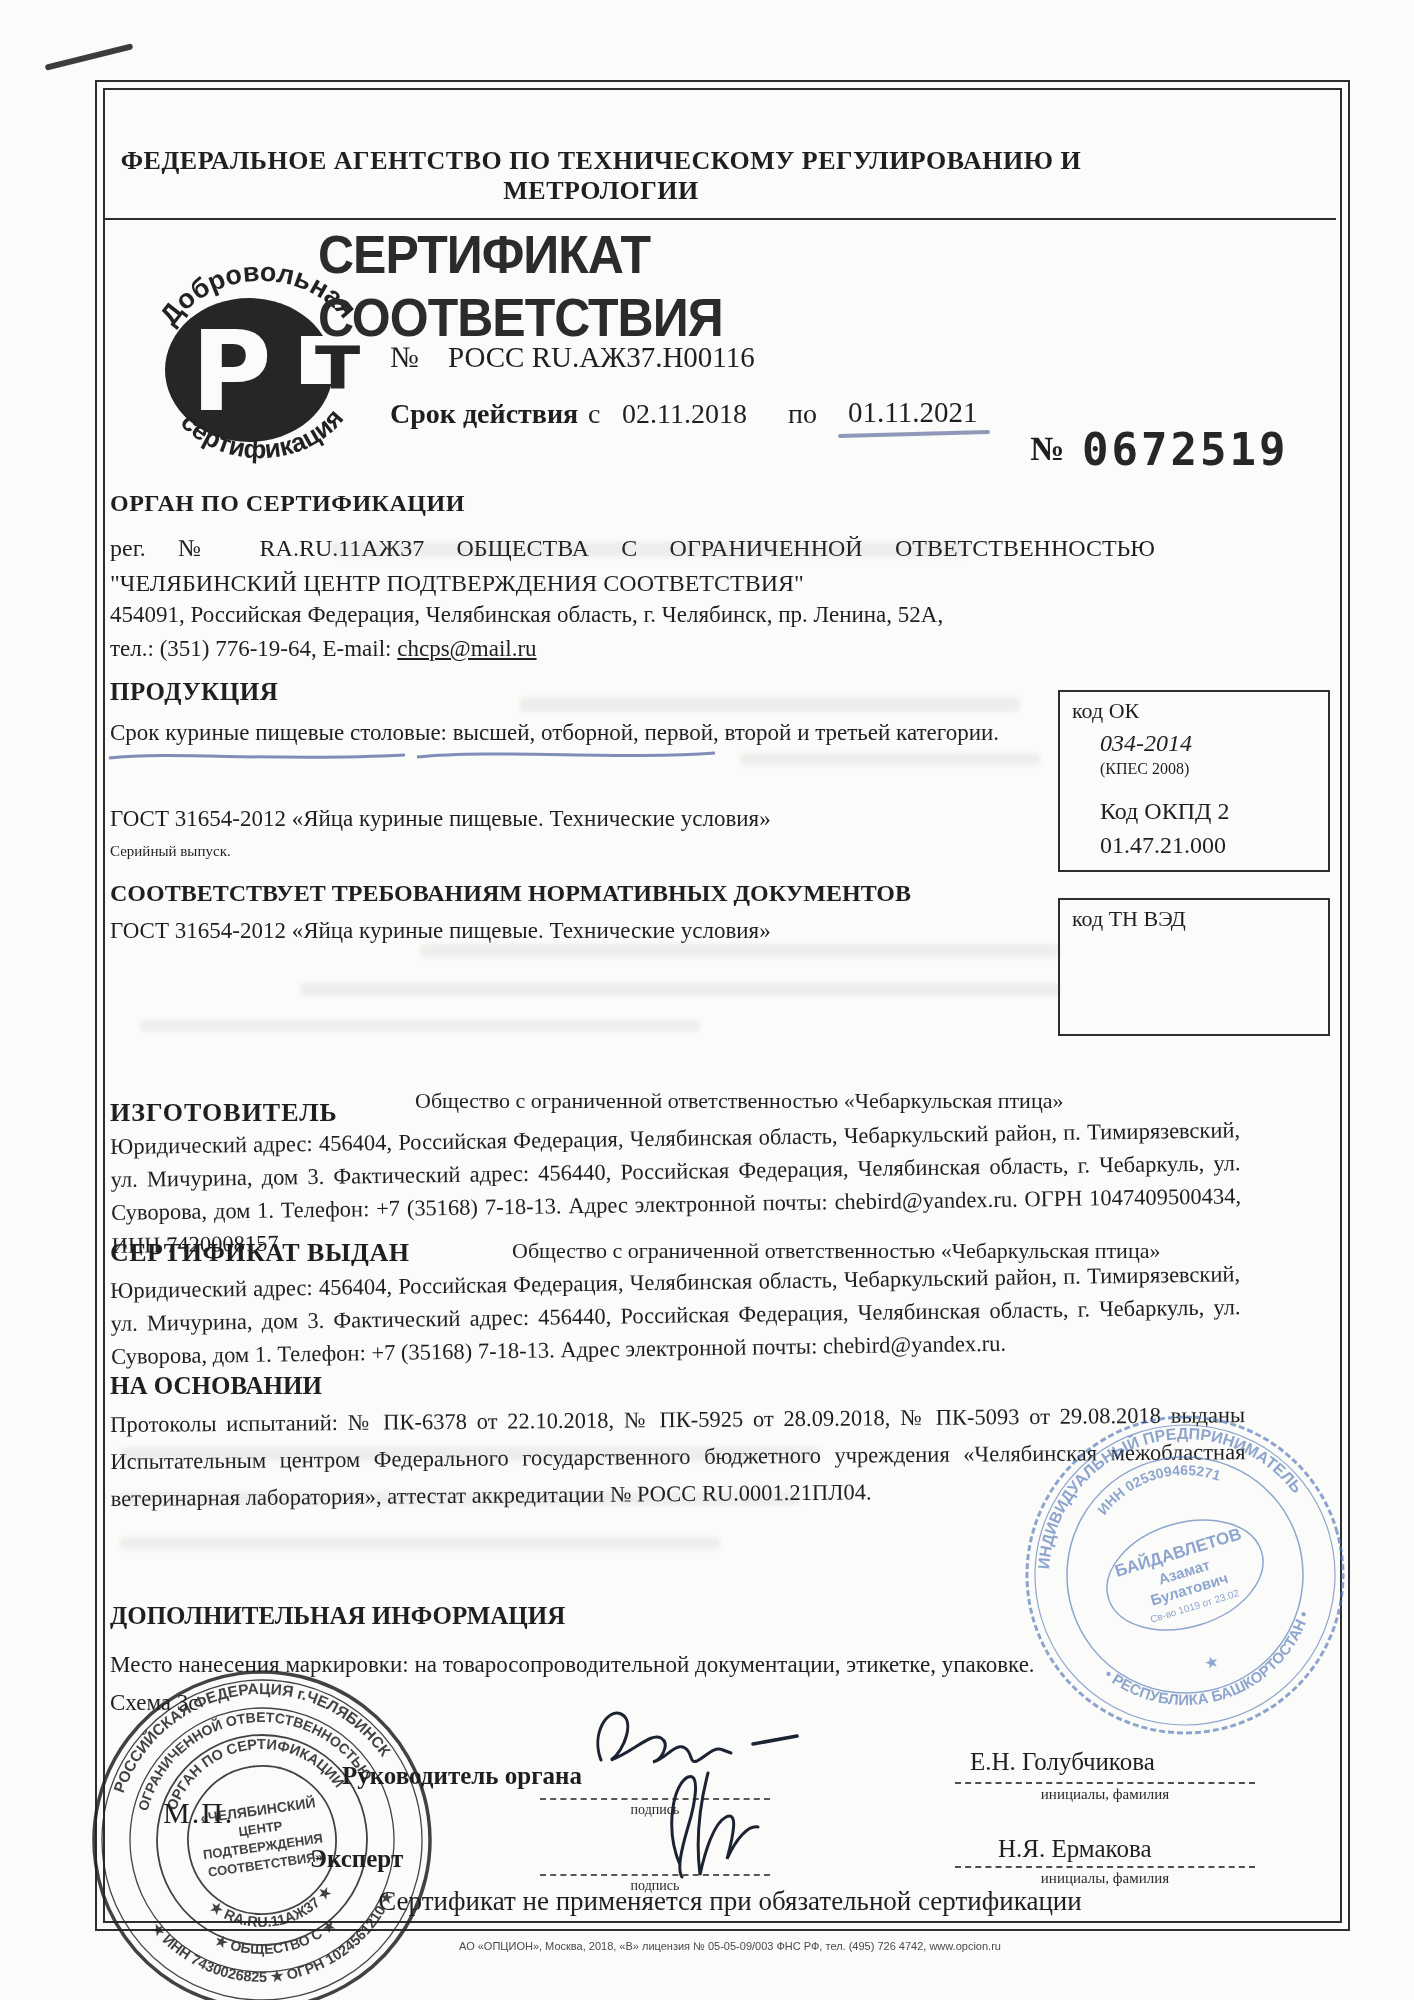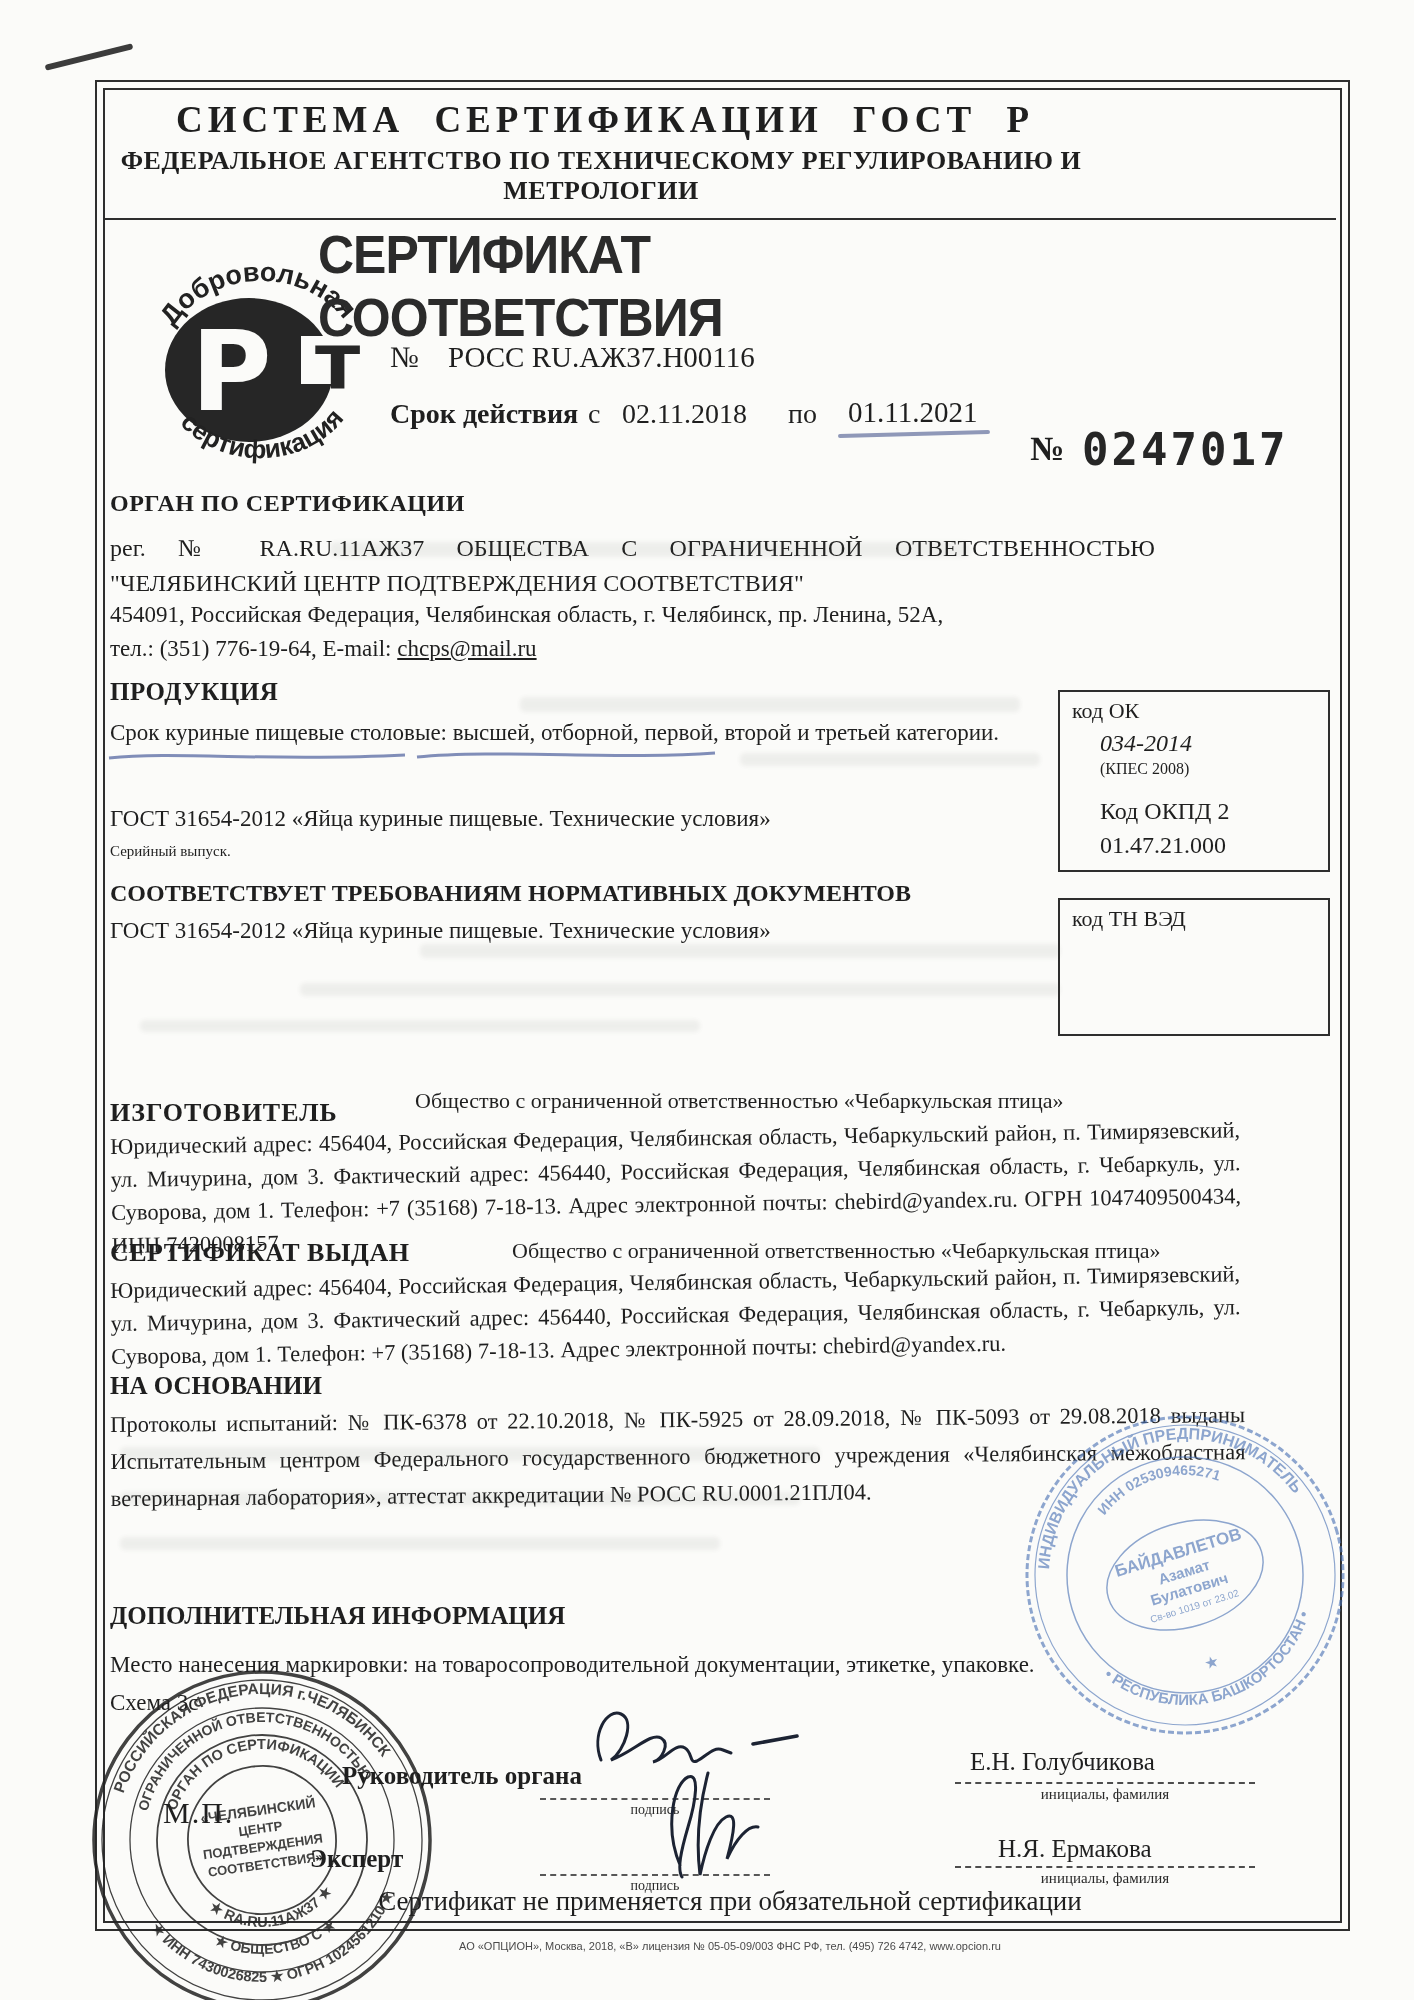--- a/index.html
+++ b/index.html
@@ -27,21 +27,20 @@
 <body>
 
 <div class="page">
 
   <div class="abs" style="left:44px;top:54px;width:90px;height:6px;background:#3c3c3c;border-radius:3px;transform:rotate(-14deg);"></div>
 
   <div class="abs frame-outer"></div>
   <div class="abs frame-inner"></div>
   <div class="abs hline" style="left:105px;top:218px;width:1231px;"></div>
 
-  <div class="abs b ctr" style="left:100px;top:98px;width:1010px;font-size:37px;letter-spacing:5px;word-spacing:16px;">СИСТЕМА СЕРТИФИКАЦИИ ГОСТ Р</div>
   <div class="abs b ctr" style="left:96px;top:146px;width:1010px;font-size:26px;letter-spacing:0.5px;">ФЕДЕРАЛЬНОЕ АГЕНТСТВО ПО ТЕХНИЧЕСКОМУ РЕГУЛИРОВАНИЮ И МЕТРОЛОГИИ</div>
 
   <svg class="abs" style="left:133px;top:248px;" width="252" height="230" viewBox="0 0 252 230">
     <defs>
       <path id="arcT" d="M30 104 A100 88 0 0 1 224 96" fill="none"></path>
       <path id="arcB" d="M30 148 A102 90 0 0 0 226 142" fill="none"></path>
     </defs>
     <text font-family="Liberation Sans, sans-serif" font-size="27" font-weight="bold" fill="#222">
       <textPath href="#arcT" startOffset="50%" text-anchor="middle">Добровольная</textPath>
     </text>
@@ -60,21 +59,21 @@
   <span class="abs" style="left:448px;top:341px;font-size:29px;">РОСС RU.АЖ37.Н00116</span>
 
   <span class="abs" style="left:390px;top:398px;font-size:28px;font-weight:600;">Срок действия</span>
   <span class="abs" style="left:588px;top:398px;font-size:28px;">с</span>
   <span class="abs" style="left:622px;top:398px;font-size:28px;">02.11.2018</span>
   <span class="abs" style="left:788px;top:398px;font-size:28px;">по</span>
   <span class="abs" style="left:848px;top:396px;font-size:29px;">01.11.2021</span>
   <div class="abs penline" style="left:838px;top:432px;width:152px;height:4px;transform:rotate(-1.6deg);"></div>
 
   <span class="abs b" style="left:1030px;top:430px;font-size:34px;">№</span>
-  <span class="abs b mono" style="left:1082px;top:424px;font-size:44px;letter-spacing:3px;color:#262626;">0247017</span>
+  <span class="abs b mono" style="left:1082px;top:424px;font-size:44px;letter-spacing:3px;color:#262626;">0672519</span>
 
   <div class="abs b" style="left:110px;top:490px;font-size:24px;letter-spacing:0.5px;">ОРГАН ПО СЕРТИФИКАЦИИ</div>
   <div class="abs jst" style="left:110px;top:531px;width:1045px;font-size:24px;line-height:35px;">рег. № RA.RU.11АЖ37 ОБЩЕСТВА С ОГРАНИЧЕННОЙ ОТВЕТСТВЕННОСТЬЮ "ЧЕЛЯБИНСКИЙ ЦЕНТР ПОДТВЕРЖДЕНИЯ СООТВЕТСТВИЯ"</div>
   <div class="abs" style="left:110px;top:602px;width:1100px;font-size:23px;">454091, Российская Федерация, Челябинская область, г. Челябинск, пр. Ленина, 52А,</div>
   <div class="abs" style="left:110px;top:636px;width:1100px;font-size:23px;">
     <span>тел.: (351) 776-19-64, E-mail: </span><span style="text-decoration:underline;">chcps@mail.ru</span>
   </div>
 
   <div class="abs b" style="left:110px;top:678px;font-size:25px;letter-spacing:0.5px;">ПРОДУКЦИЯ</div>
   <div class="abs jst" style="left:110px;top:714px;width:935px;font-size:23px;line-height:37px;">Срок куриные пищевые столовые: высшей, отборной, первой, второй и третьей категории.</div>

